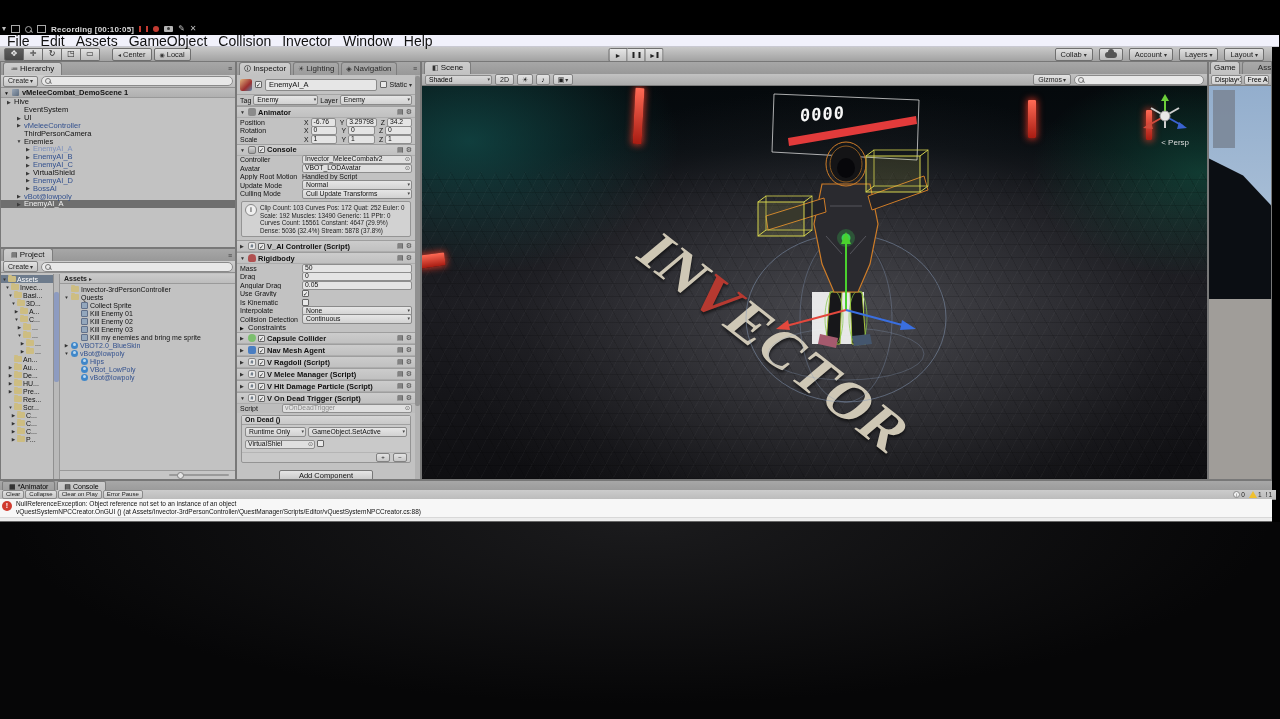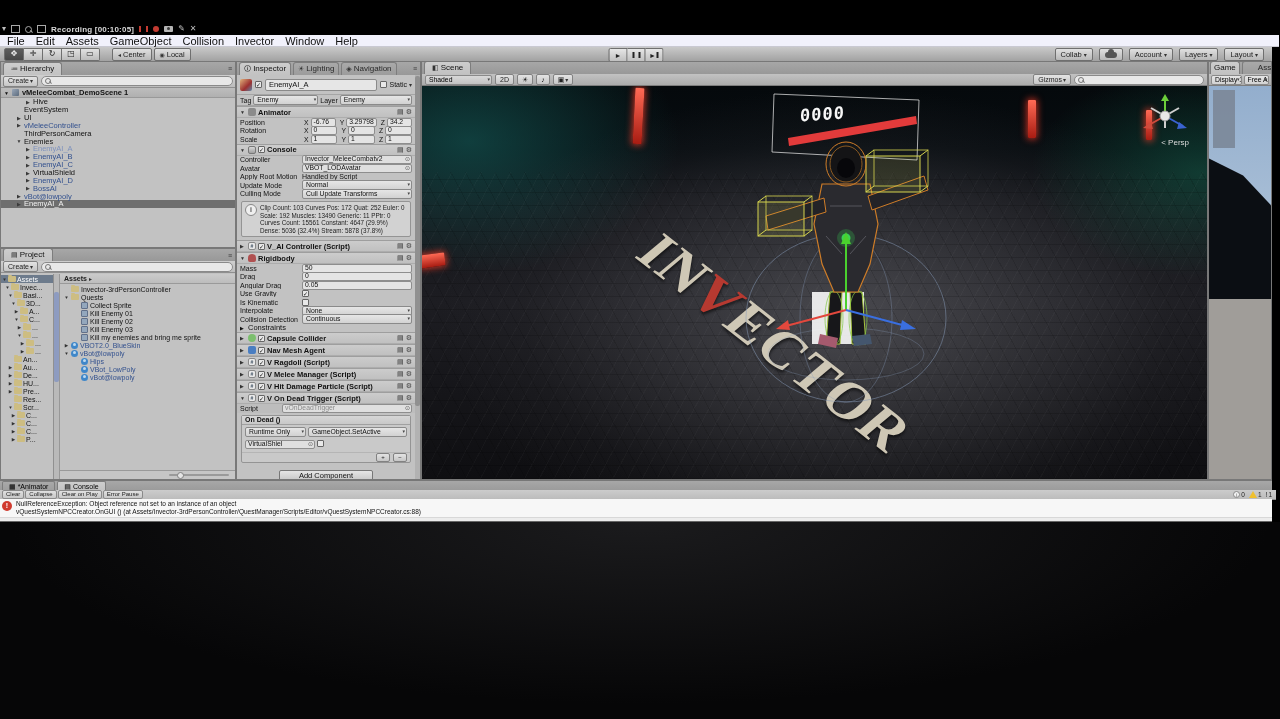--- a/index.html
+++ b/index.html
@@ -13,21 +13,21 @@
   .rb-mag:after{content:"";position:absolute;left:4px;top:4px;width:3px;height:1px;background:#a8a8a8;transform:rotate(45deg);}
   .rb-label{color:#d8d8d8;font-weight:bold;letter-spacing:.2px;}
   .rb-pause{width:5px;height:6px;border-left:2px solid #c23b32;border-right:2px solid #c23b32;display:inline-block;}
   .rb-dot{width:6px;height:6px;border-radius:50%;background:#c23b32;display:inline-block;}
   .rb-cam{width:9px;height:6px;background:#b5b5b5;border-radius:1px;position:relative;display:inline-block;}
   .rb-cam:after{content:"";position:absolute;left:3px;top:1px;width:3px;height:3px;border-radius:50%;background:#3a3a3a;}
   .win-title{position:absolute;left:176px;top:22px;width:332px;height:12px;background:linear-gradient(90deg,#4c4c4c,#3a3a3a 80%,rgba(40,40,40,0));
     border-radius:2px;color:#c2c2c2;font-size:7.5px;line-height:12px;padding-left:5px;white-space:nowrap;overflow:hidden;z-index:4;}
   
   .menu-bar{position:absolute;left:0;top:35px;width:1272px;height:11px;background:#f1f1fb;border-bottom:1px solid #c9c9d2;
-    display:flex;align-items:center;gap:11px;padding-left:7px;font-size:11px;color:#111;z-index:3;}
+    display:flex;align-items:center;gap:11px;padding-left:7px;font-size:14px;color:#111;z-index:3;}
   .menu-item{cursor:default;}
   
   .unity-toolbar{position:absolute;left:0;top:47px;width:1272px;height:14px;background:linear-gradient(#c9c9c9,#a2a2a2);border-bottom:1px solid #6f6f6f;}
   .tools{position:absolute;left:4px;top:1px;display:flex;}
   .tool-btn{width:18px;height:11px;border:1px solid #6f6f6f;border-left-width:0;background:linear-gradient(#e2e2e2,#bcbcbc);
     font-size:8px;line-height:10px;text-align:center;color:#222;}
   .tool-btn:first-child{border-left-width:1px;border-radius:2px 0 0 2px;}
   .tool-btn:last-child{border-radius:0 2px 2px 0;}
   .tool-btn.sel{background:linear-gradient(#5d5d5d,#484848);color:#eee;}
   .tb-btn{height:11px;border:1px solid #6f6f6f;background:linear-gradient(#e0e0e0,#b8b8b8);border-radius:2px;
@@ -284,21 +284,21 @@
       <div class="searchbox">
           <span class="mag"></span>
         </div>
     </div>
     <div class="scene-root">
       <span class="tri" style="font-size:5px;">▼</span>
       <span class="ucube"></span>
       <span>vMeleeCombat_DemoScene 1</span>
     </div>
     <div id="hierarchy-tree">
-        <div class="h-row" style="padding-left: 24px;">
+        <div class="h-row" style="padding-left: 5px;">
           <span class="tri">▶</span>
           <span class="h-label">Hive</span>
         </div>
         <div class="h-row" style="padding-left: 15px;">
           <span class="tri"></span>
           <span class="h-label">EventSystem</span>
         </div>
         <div class="h-row" style="padding-left: 15px;">
           <span class="tri">▶</span>
           <span class="h-label">UI</span>

